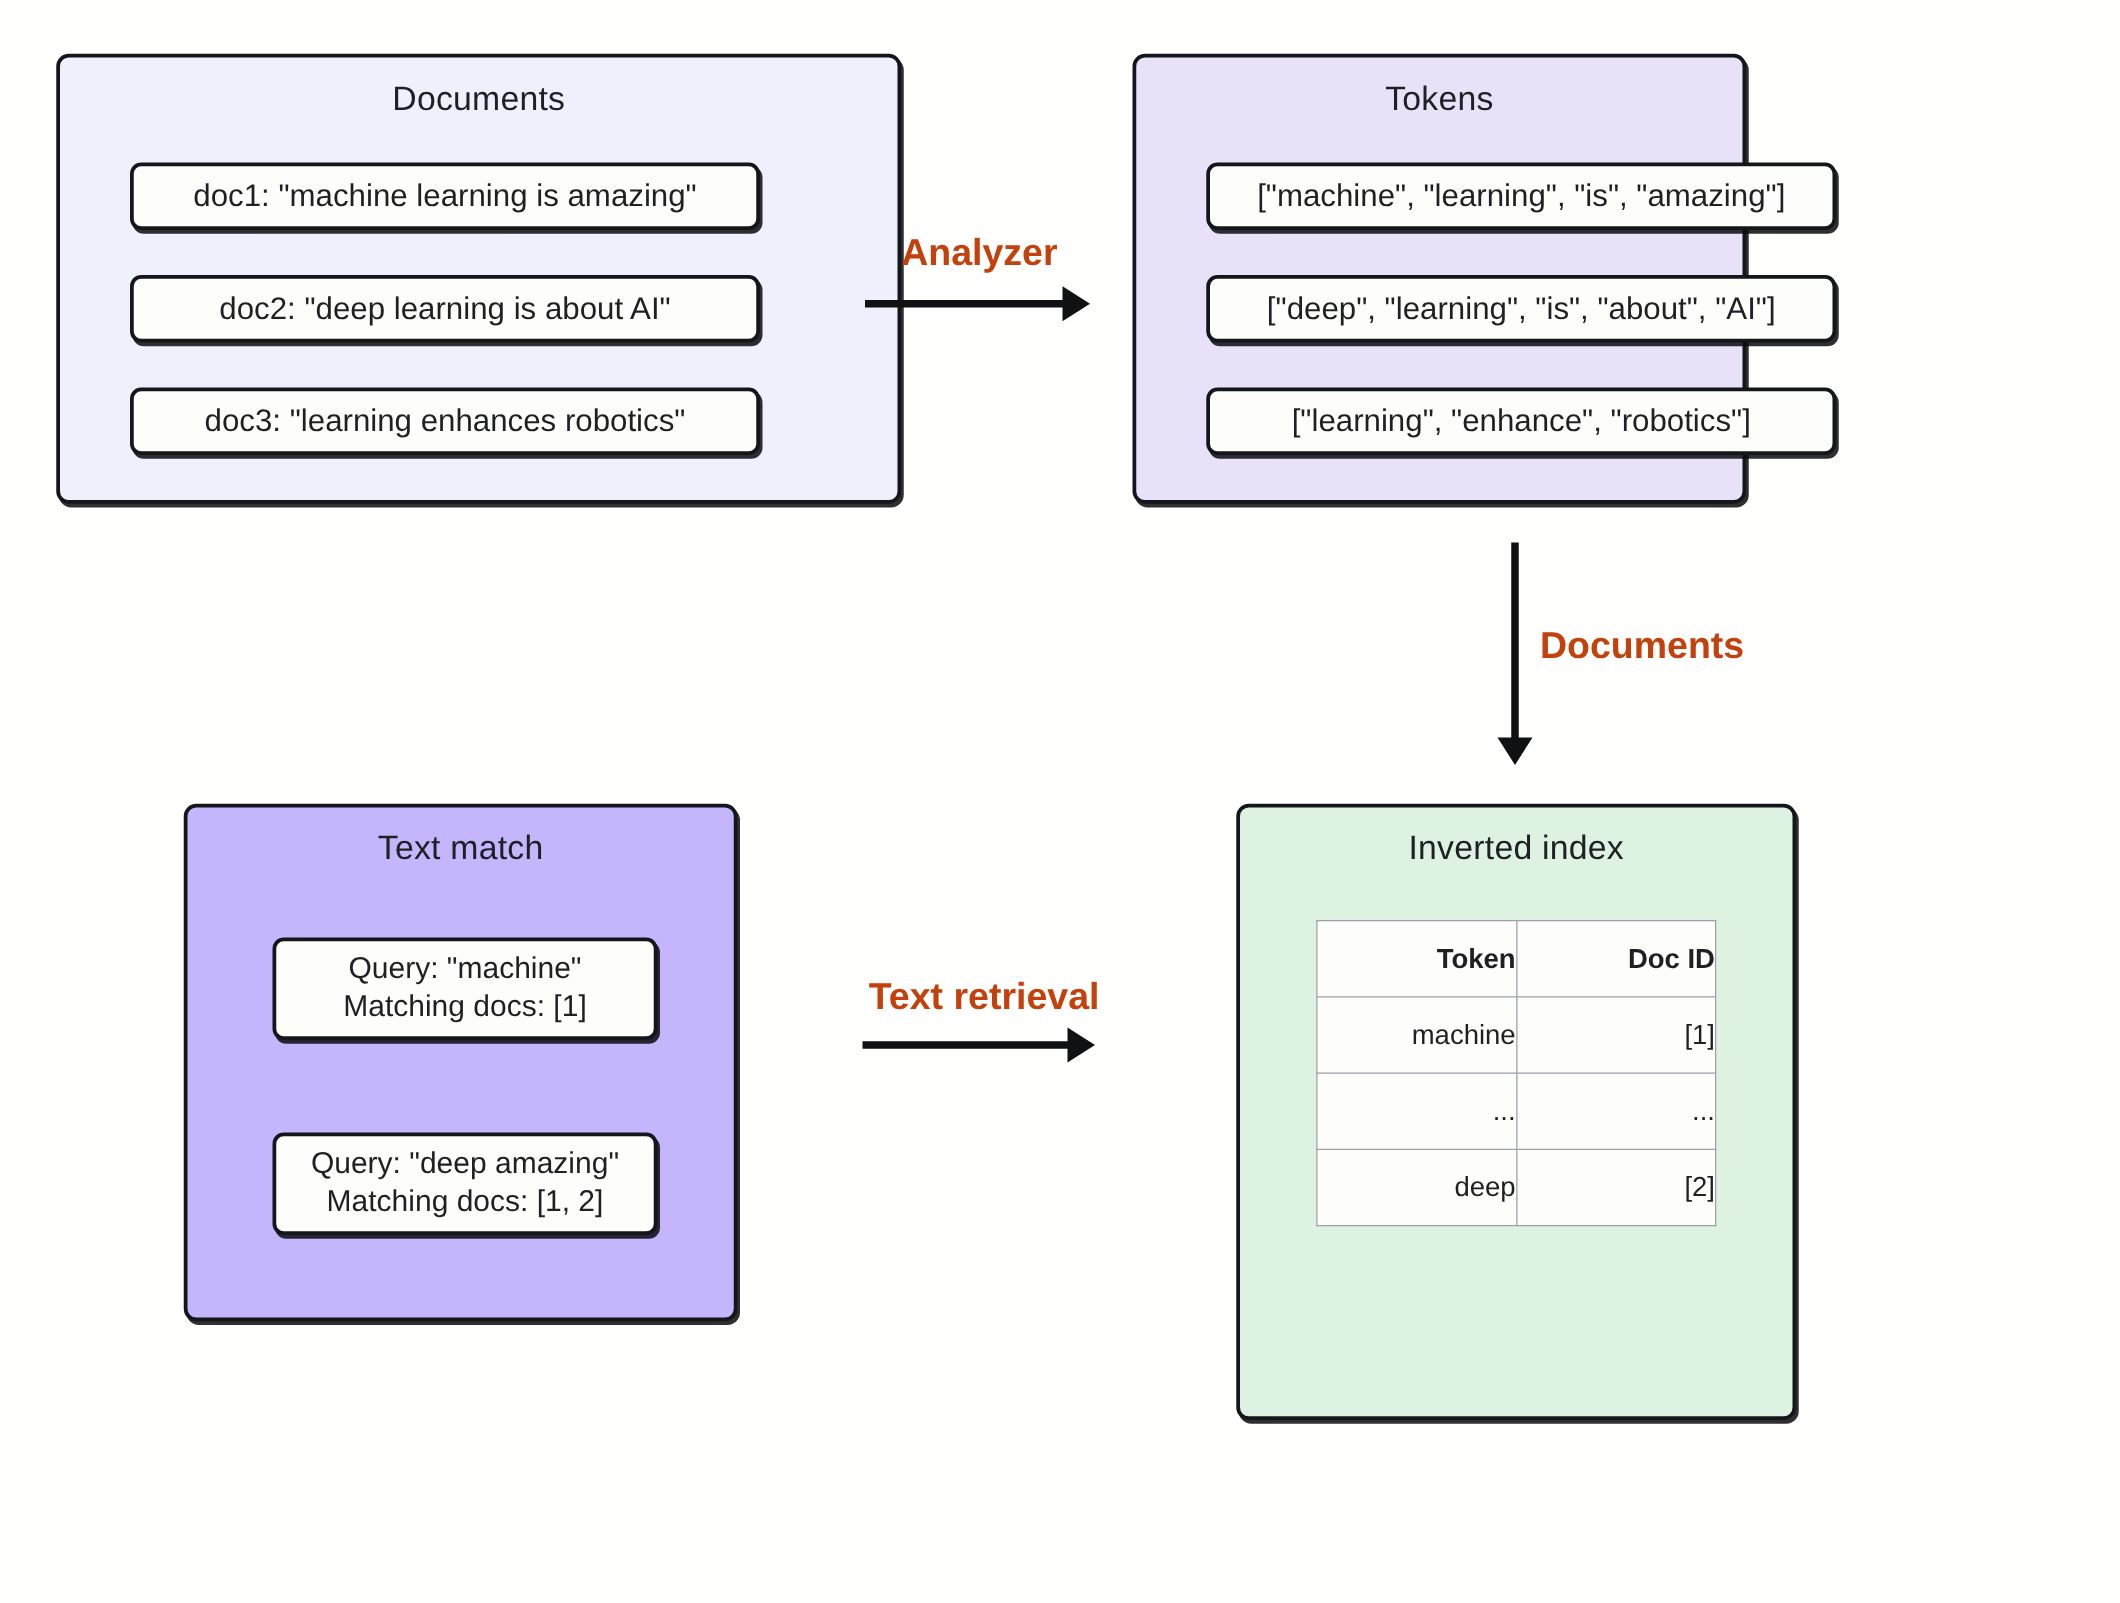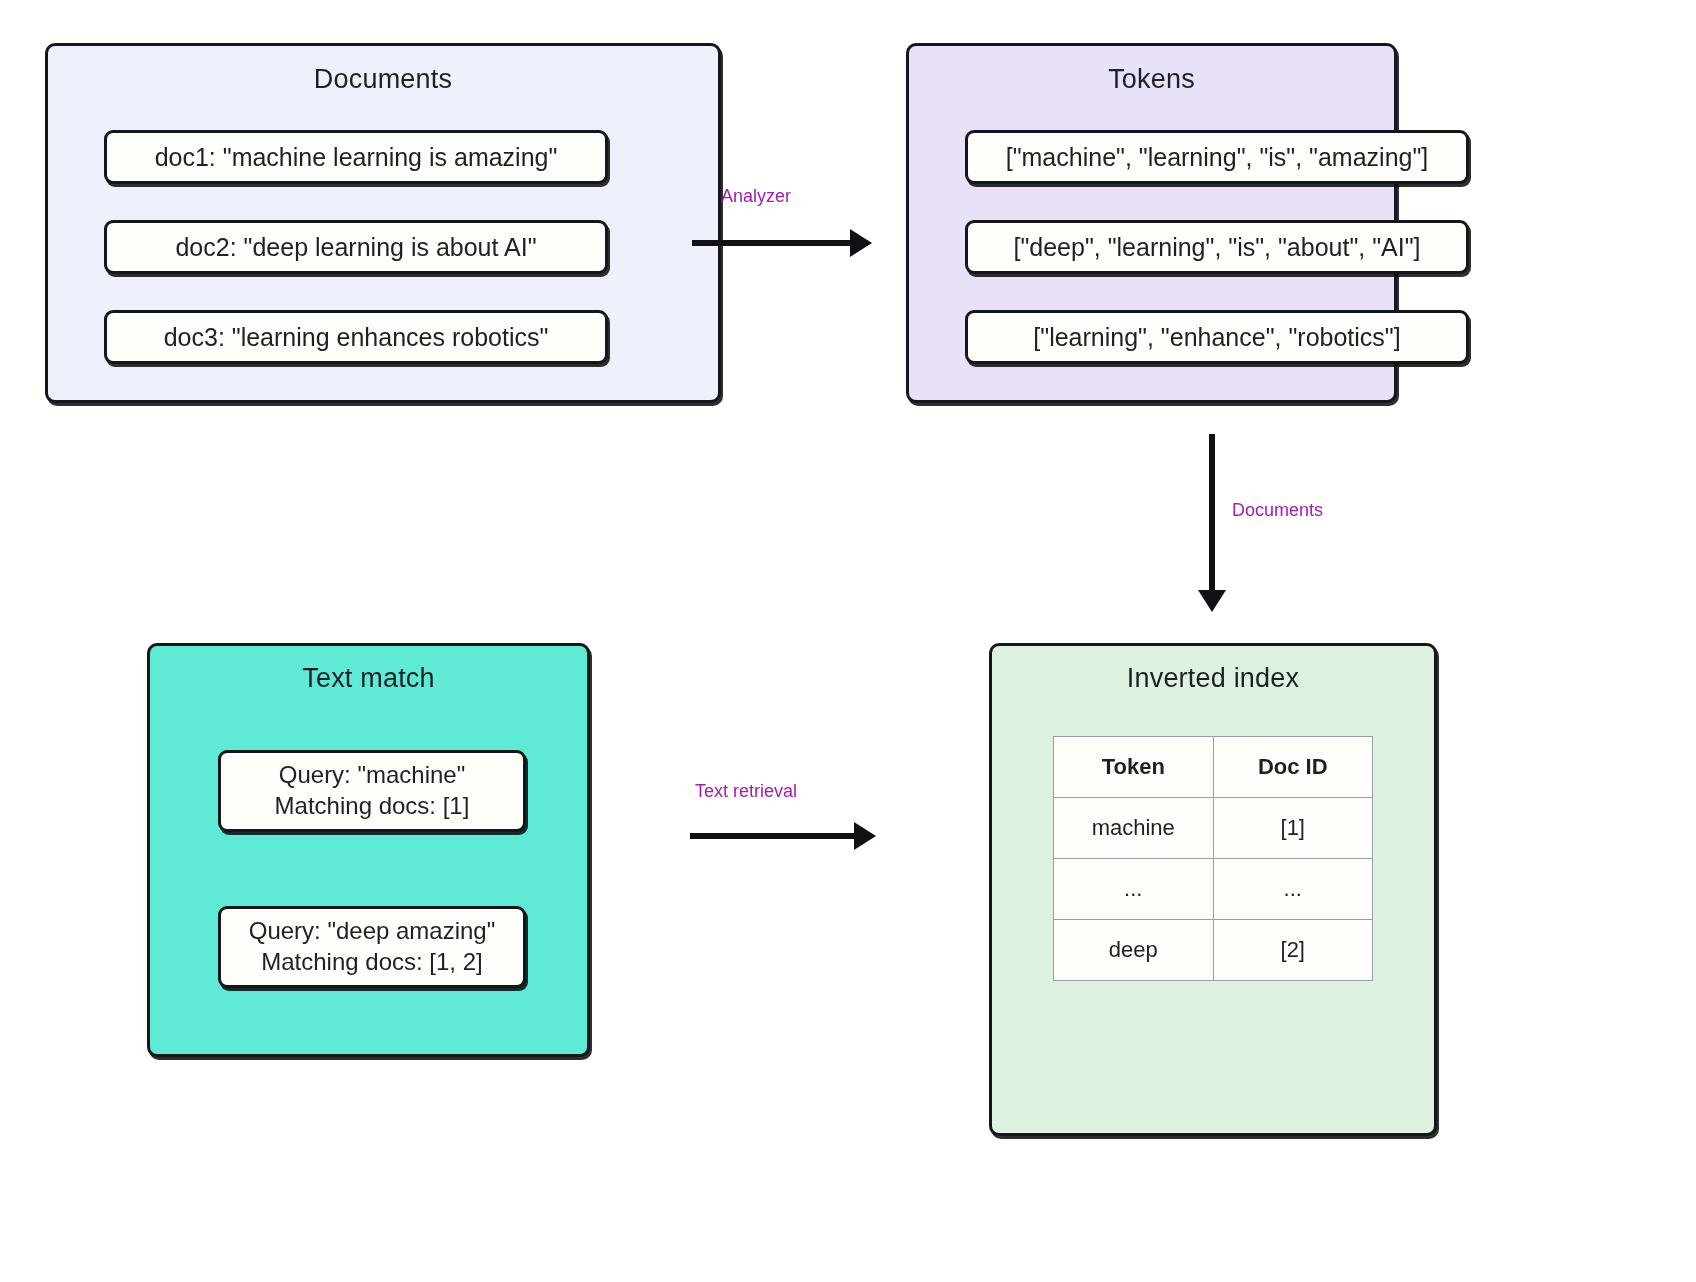--- a/index.html
+++ b/index.html
@@ -55,21 +55,21 @@
     justify-content: center;
     font-size: 25px;
     line-height: 1.28;
     white-space: nowrap;
     color: #1f2023;
   }
 
   
   #documents-panel { background: #eef1fb; }
   #tokens-panel    { background: #e8e1f8; }
-  #textmatch-panel { background: #5eead4; text-decoration: underline; }
+  #textmatch-panel { background: #c4b5fd; text-decoration: underline; }
   #inverted-panel  { background: #ddf2e1; }
 
   
   #documents-panel { left: 45px;  top: 43px;  width: 676px; height: 360px; }
   #tokens-panel    { left: 906px; top: 43px;  width: 491px; height: 360px; }
   #textmatch-panel { left: 147px; top: 643px; width: 443px; height: 414px; }
   #inverted-panel  { left: 989px; top: 643px; width: 448px; height: 493px; }
 
   #documents-panel .panel-title,
   #tokens-panel .panel-title { top: 18px; }
@@ -100,21 +100,21 @@
     top: 90px;
     width: 320px;
     border-collapse: collapse;
     background: #fdfdfa;
     table-layout: fixed;
   }
   #index-table th,
   #index-table td {
     border: 1px solid #9aa0a6;
     height: 60px;
-    text-align: center;
+    text-align: right;
     font-size: 22px;
     font-weight: normal;
     color: #1f2023;
     padding: 0;
   }
   #index-table th {
     font-weight: bold;
     font-size: 22px;
   }
 
@@ -144,23 +144,24 @@
     position: absolute;
     bottom: -20px;
     left: -11px;
     width: 0; height: 0;
     border-top: 22px solid #101114;
     border-left: 14px solid transparent;
     border-right: 14px solid transparent;
   }
   .arrow-label {
     position: absolute;
-    font-size: 18px;
-    color: #a21caf;
+    font-size: 30px;
+    color: #c2410c;
     white-space: nowrap;
+    font-weight: bold;
   }
 
   #arrow-analyzer        { left: 692px;  top: 240px; width: 160px; }
   #label-analyzer        { left: 721px;  top: 186px; }
   #arrow-indexing        { left: 1209px; top: 434px; height: 158px; }
   #label-indexing        { left: 1232px; top: 500px; }
   #arrow-text-retrieval  { left: 690px;  top: 833px; width: 166px; }
   #label-text-retrieval  { left: 695px;  top: 781px; }
 </style>
 </head>

